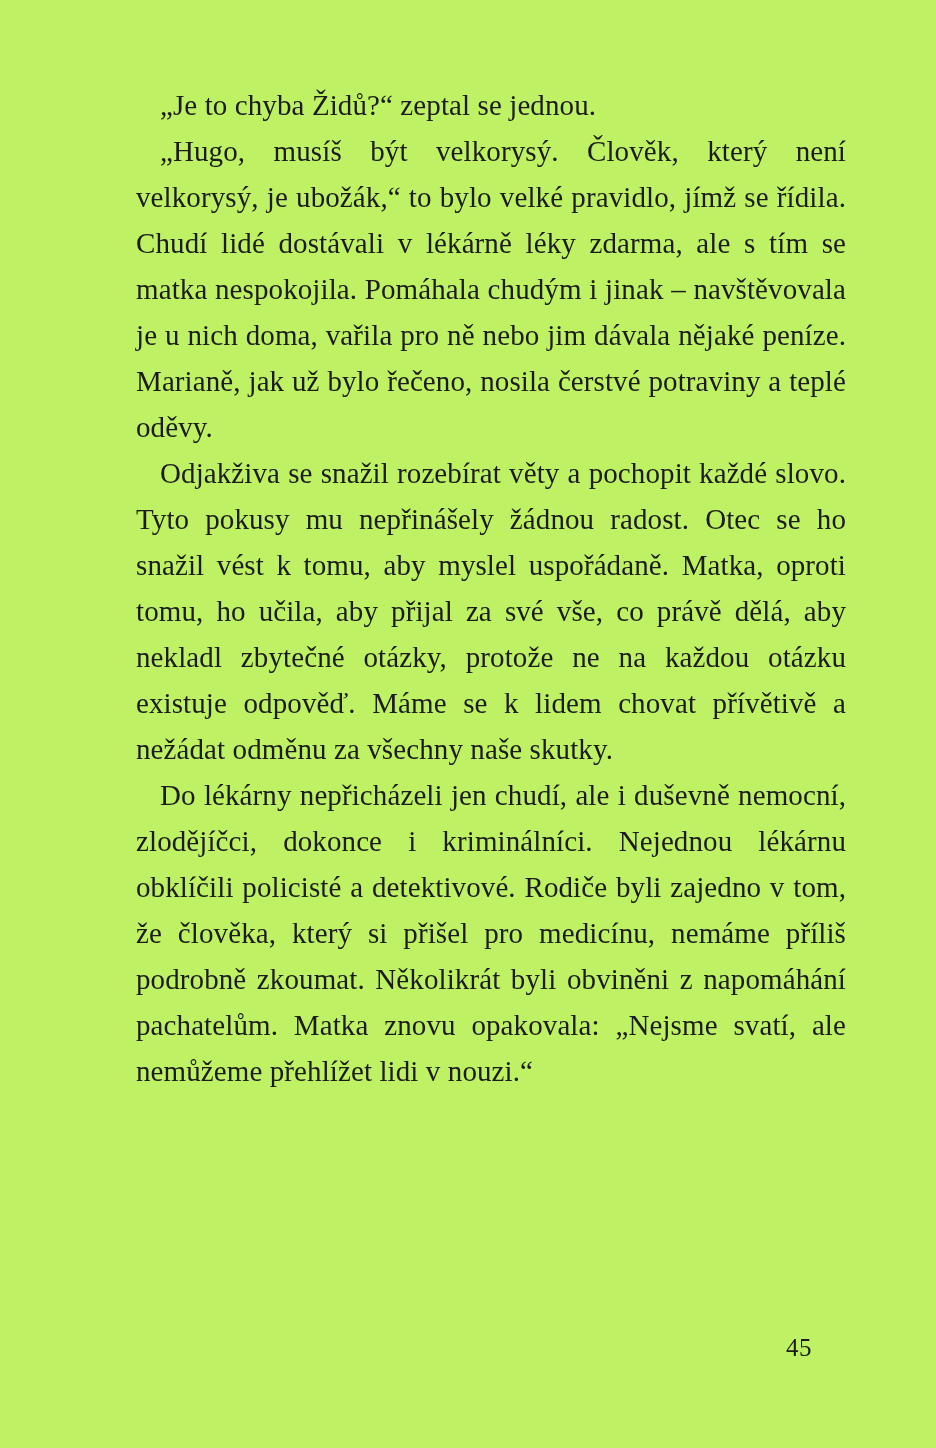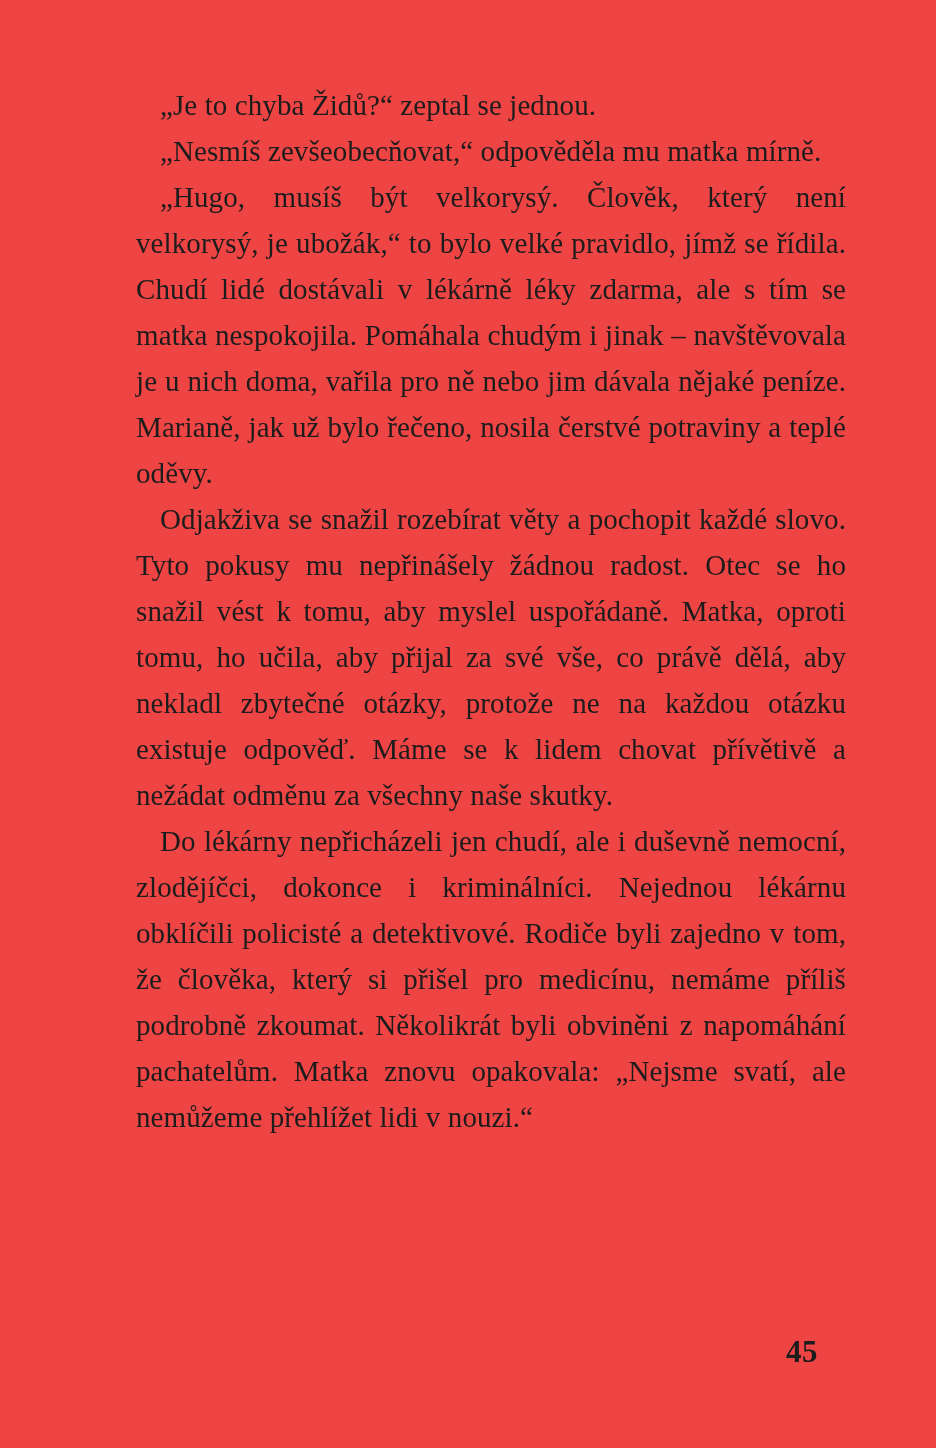--- a/index.html
+++ b/index.html
@@ -5,21 +5,21 @@
   html, body {
     margin: 0;
     padding: 0;
     background: #e8e8e8;
   }
   .book-page {
     position: relative;
     width: 936px;
     height: 1448px;
     margin: 0 auto;
-    background: #ef4444;
+    background: #bef264;
     font-family: "Liberation Serif", serif;
     color: #1c1c1c;
     overflow: hidden;
     box-sizing: border-box;
   }
   .text-block {
     position: absolute;
     left: 136px;
     top: 82px;
     width: 710px;
@@ -31,31 +31,30 @@
   }
   .text-block p.para {
     margin: 0;
     padding: 0;
     text-indent: 24px;
   }
   .page-number {
     position: absolute;
     top: 1334px;
     left: 786px;
-    font-size: 31px;
-    font-weight: bold;
+    font-size: 25px;
+    font-weight: normal;
     letter-spacing: 0.5px;
     color: #1c1c1c;
   }
 </style>
 </head>
 <body>
 
 <div class="book-page">
   <div class="text-block">
       <p class="para">„Je to chyba Židů?“ zeptal se jednou.</p>
-      <p class="para">„Nesmíš zevšeobecňovat,“ odpověděla mu matka mírně.</p>
       <p class="para">„Hugo, musíš být velkorysý. Člověk, který není velkorysý, je ubožák,“ to bylo velké pravidlo, jímž se řídila. Chudí lidé dostávali v lékárně léky zdarma, ale s tím se matka nespokojila. Pomáhala chudým i jinak – navštěvovala je u nich doma, vařila pro ně nebo jim dávala nějaké peníze. Marianě, jak už bylo řečeno, nosila čerstvé potraviny a teplé oděvy.</p>
       <p class="para">Odjakživa se snažil rozebírat věty a pochopit každé slovo. Tyto pokusy mu nepřinášely žádnou radost. Otec se ho snažil vést k tomu, aby myslel uspořádaně. Matka, oproti tomu, ho učila, aby přijal za své vše, co právě dělá, aby nekladl zbytečné otázky, protože ne na každou otázku existuje odpověď. Máme se k lidem chovat přívětivě a nežádat odměnu za všechny naše skutky.</p>
       <p class="para">Do lékárny nepřicházeli jen chudí, ale i duševně nemocní, zlodějíčci, dokonce i kriminálníci. Nejednou lékárnu obklíčili policisté a detektivové. Rodiče byli zajedno v tom, že člověka, který si přišel pro medicínu, nemáme příliš podrobně zkoumat. Několikrát byli obviněni z napomáhání pachatelům. Matka znovu opakovala: „Nejsme svatí, ale nemůžeme přehlížet lidi v nouzi.“</p>
     </div>
   <div class="page-number">45</div>
 </div>
 
 </body></html>

